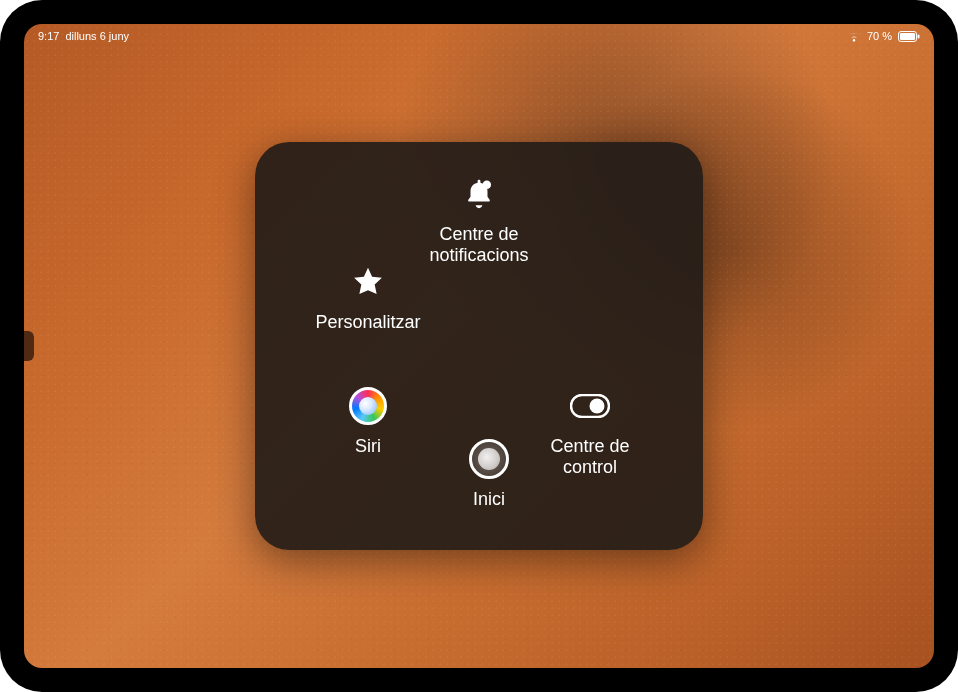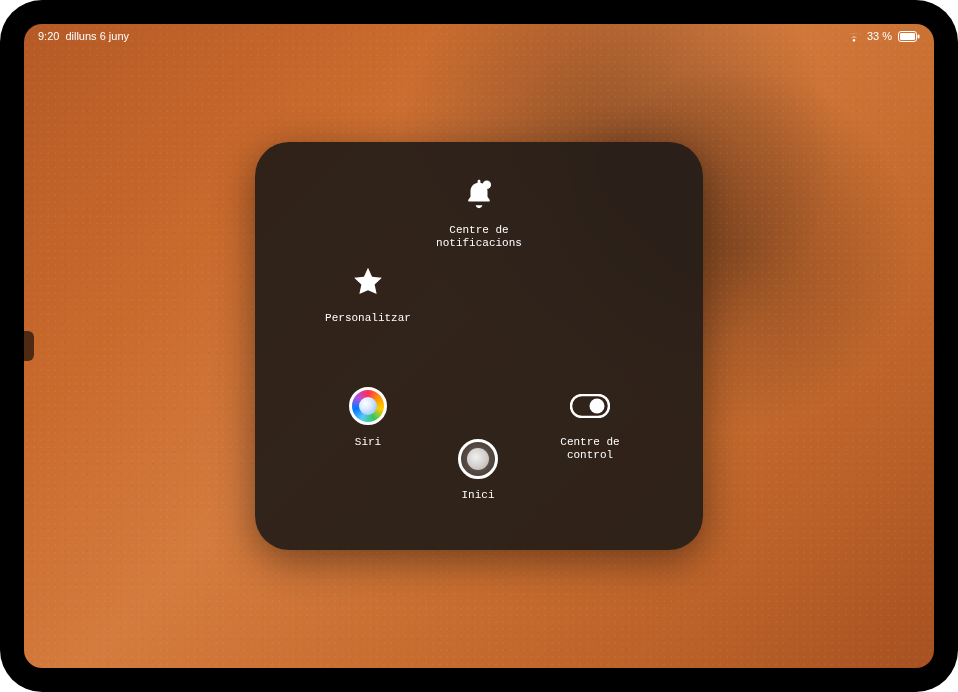--- a/index.html
+++ b/index.html
@@ -81,34 +81,33 @@
     color: #fff;
     text-align: center;
     cursor: pointer;
   }
   .at-item .icon-wrap {
     width: 44px; height: 44px;
     display: flex; align-items: center; justify-content: center;
     margin-bottom: 8px;
   }
   .at-item .label {
-    font-size: 11px;
+    font-size: 18px;
     line-height: 1.15;
     font-weight: 400;
     color: #fff;
-    font-family: Liberation Mono, monospace;
   }
 
   
   .pos-top    { left: 159px; top: 30px; }
   .pos-tl     { left: 48px;  top: 118px; }
   .pos-tr     { left: 270px; top: 118px; }
   .pos-bl     { left: 48px;  top: 242px; }
   .pos-br     { left: 270px; top: 242px; }
-  .pos-bottom { left: 158px; top: 295px; }
+  .pos-bottom { left: 169px; top: 295px; }
 
   
   .icon-wrap svg { fill: #fff; }
 
   
   .siri-circle {
     width: 38px; height: 38px; border-radius: 50%;
     border: 3px solid #fff;
     background: conic-gradient(#ff2d55, #ff9500, #ffcc00, #34c759, #5ac8fa, #007aff, #af52de, #ff2d55);
     display:flex; align-items:center; justify-content:center;
@@ -131,30 +130,30 @@
   }
 </style>
 </head>
 <body>
 
 <div class="device-frame">
   <div class="screen">
 
     <div class="status-bar">
       <div class="status-left">
-        <span>9:20</span>
+        <span>9:17</span>
         <span>dilluns 6 juny</span>
       </div>
       <div class="status-right">
         <span class="wifi-icon">
           <svg width="14" height="11" viewBox="0 0 14 11">
               <path d="M7 10.5c.7 0 1.3-.6 1.3-1.3S7.7 7.9 7 7.9s-1.3.6-1.3 1.3.6 1.3 1.3 1.3zm-3.2-3l1-1c1.2-1.2 3.2-1.2 4.4 0l1 1c-1.8-1.8-4.6-1.8-6.4 0zM1.2 5l1-1C4.6 1.6 9.4 1.6 11.8 4l1 1C9.8.9 4.2.9 1.2 5z" fill="#fff"></path>
             </svg>
         </span>
-        <span>33 %</span>
+        <span>70 %</span>
         <span class="battery-icon">
           <svg width="22" height="11" viewBox="0 0 22 11">
               <rect x="0.5" y="0.5" width="18" height="10" rx="2.5" fill="none" stroke="#fff"></rect>
               <rect x="2" y="2" width="15" height="7" rx="1.2" fill="#fff"></rect>
               <rect x="19.5" y="3.5" width="2" height="4" rx="1" fill="#fff"></rect>
             </svg>
         </span>
       </div>
     </div>
 

